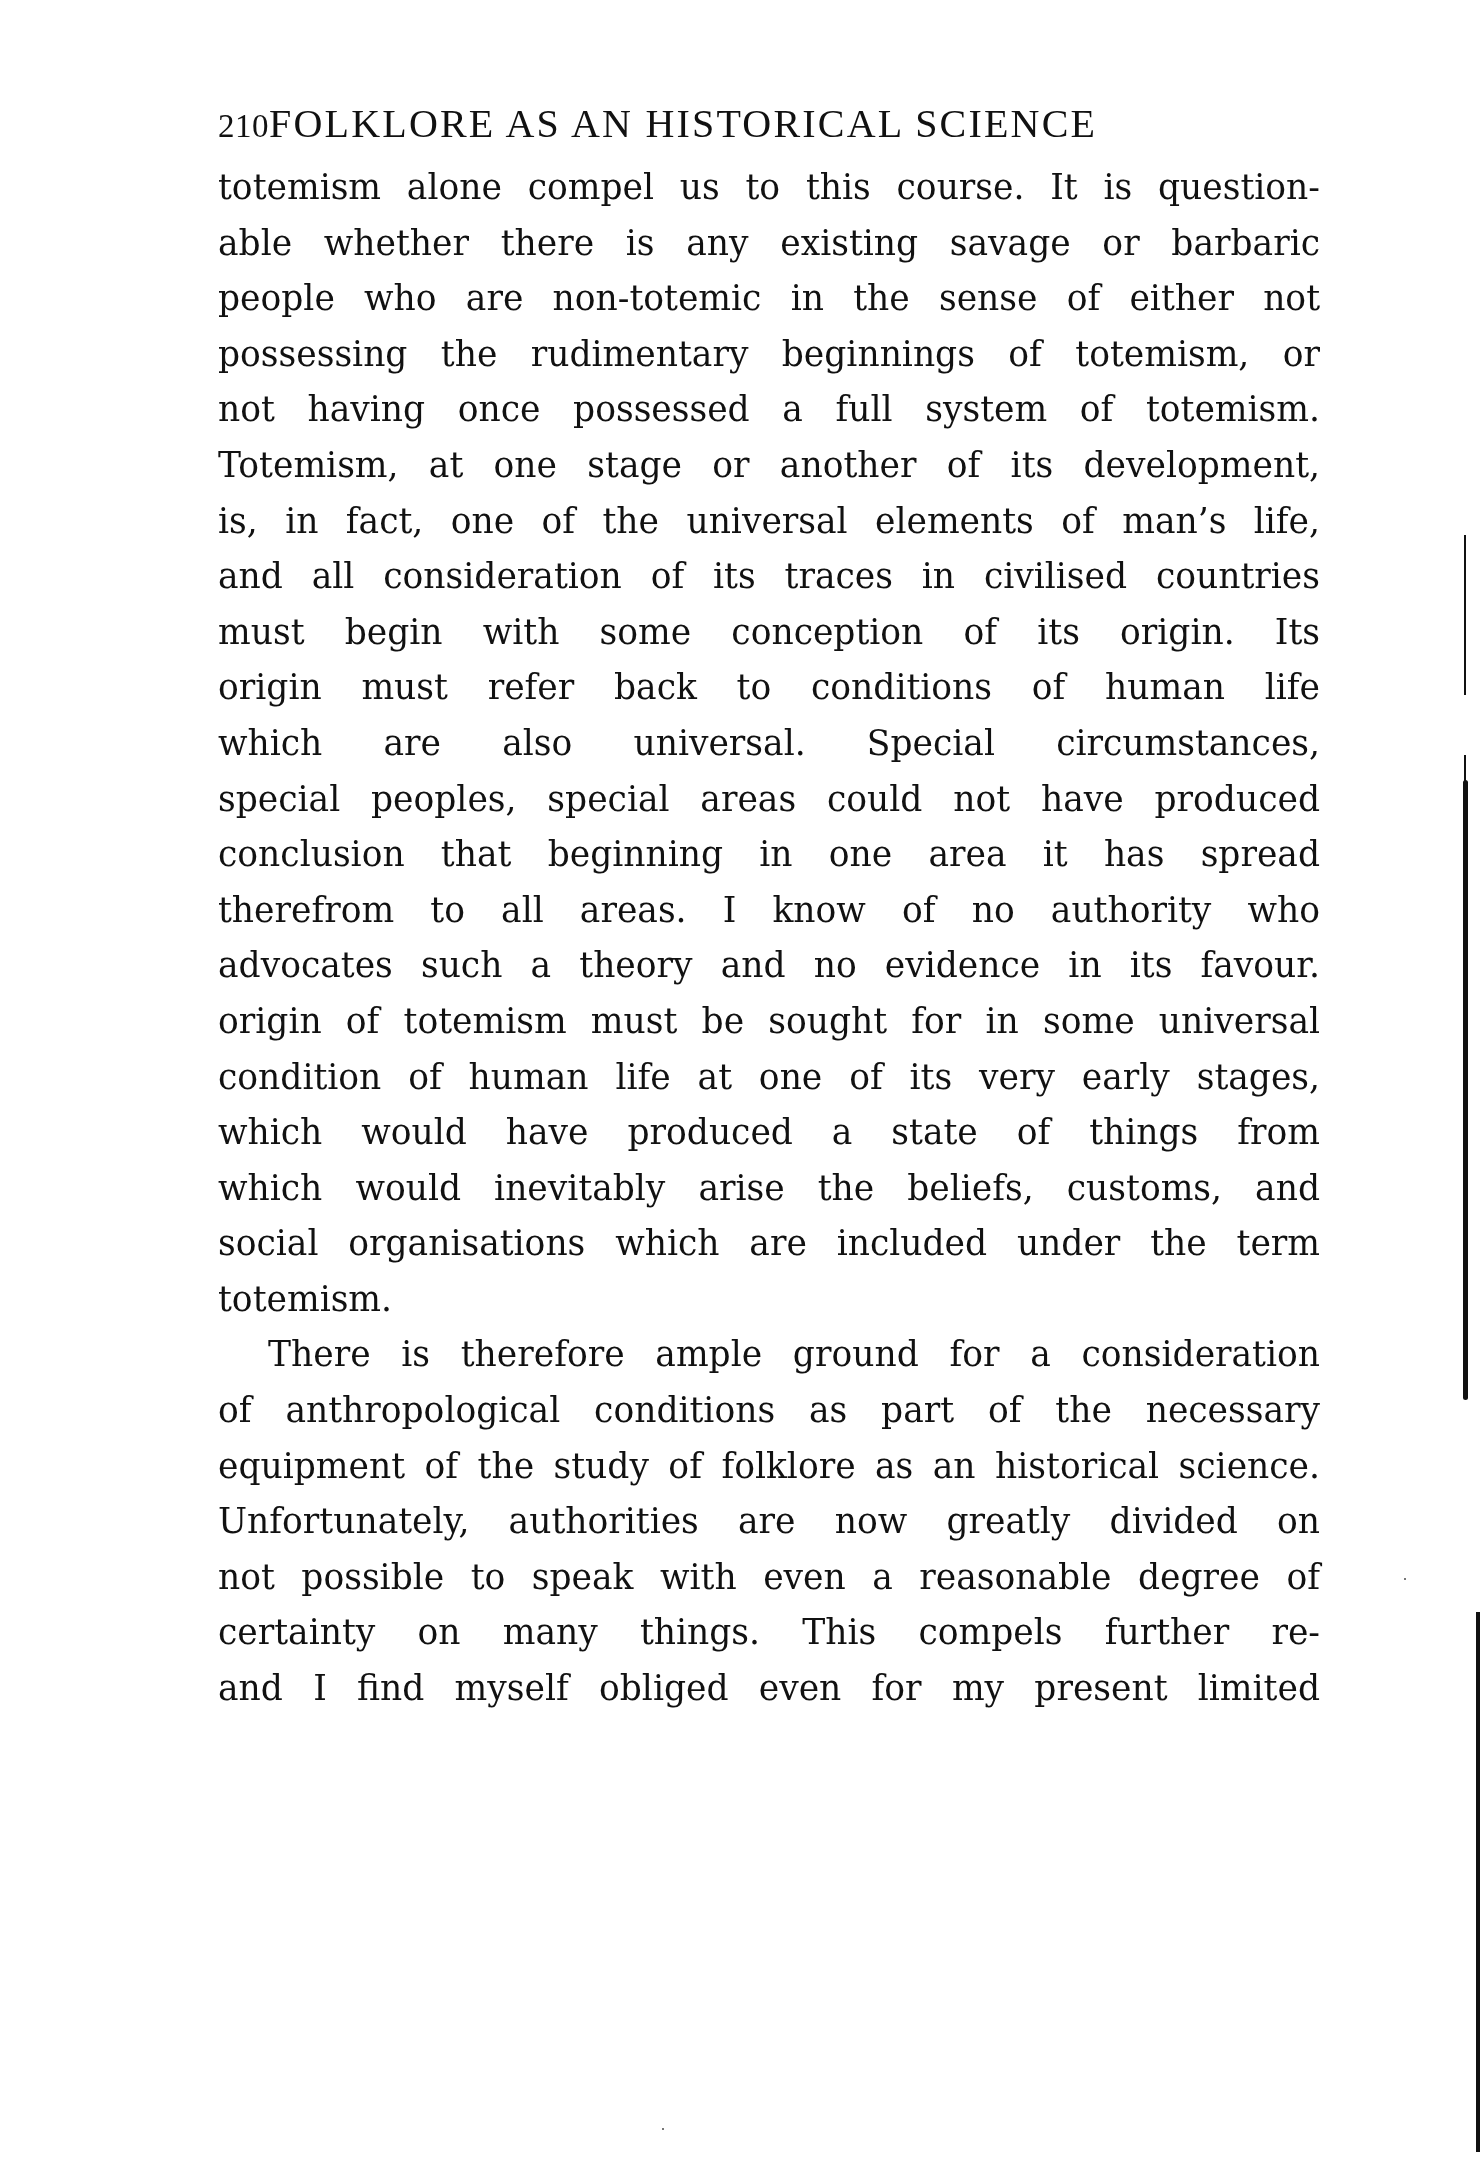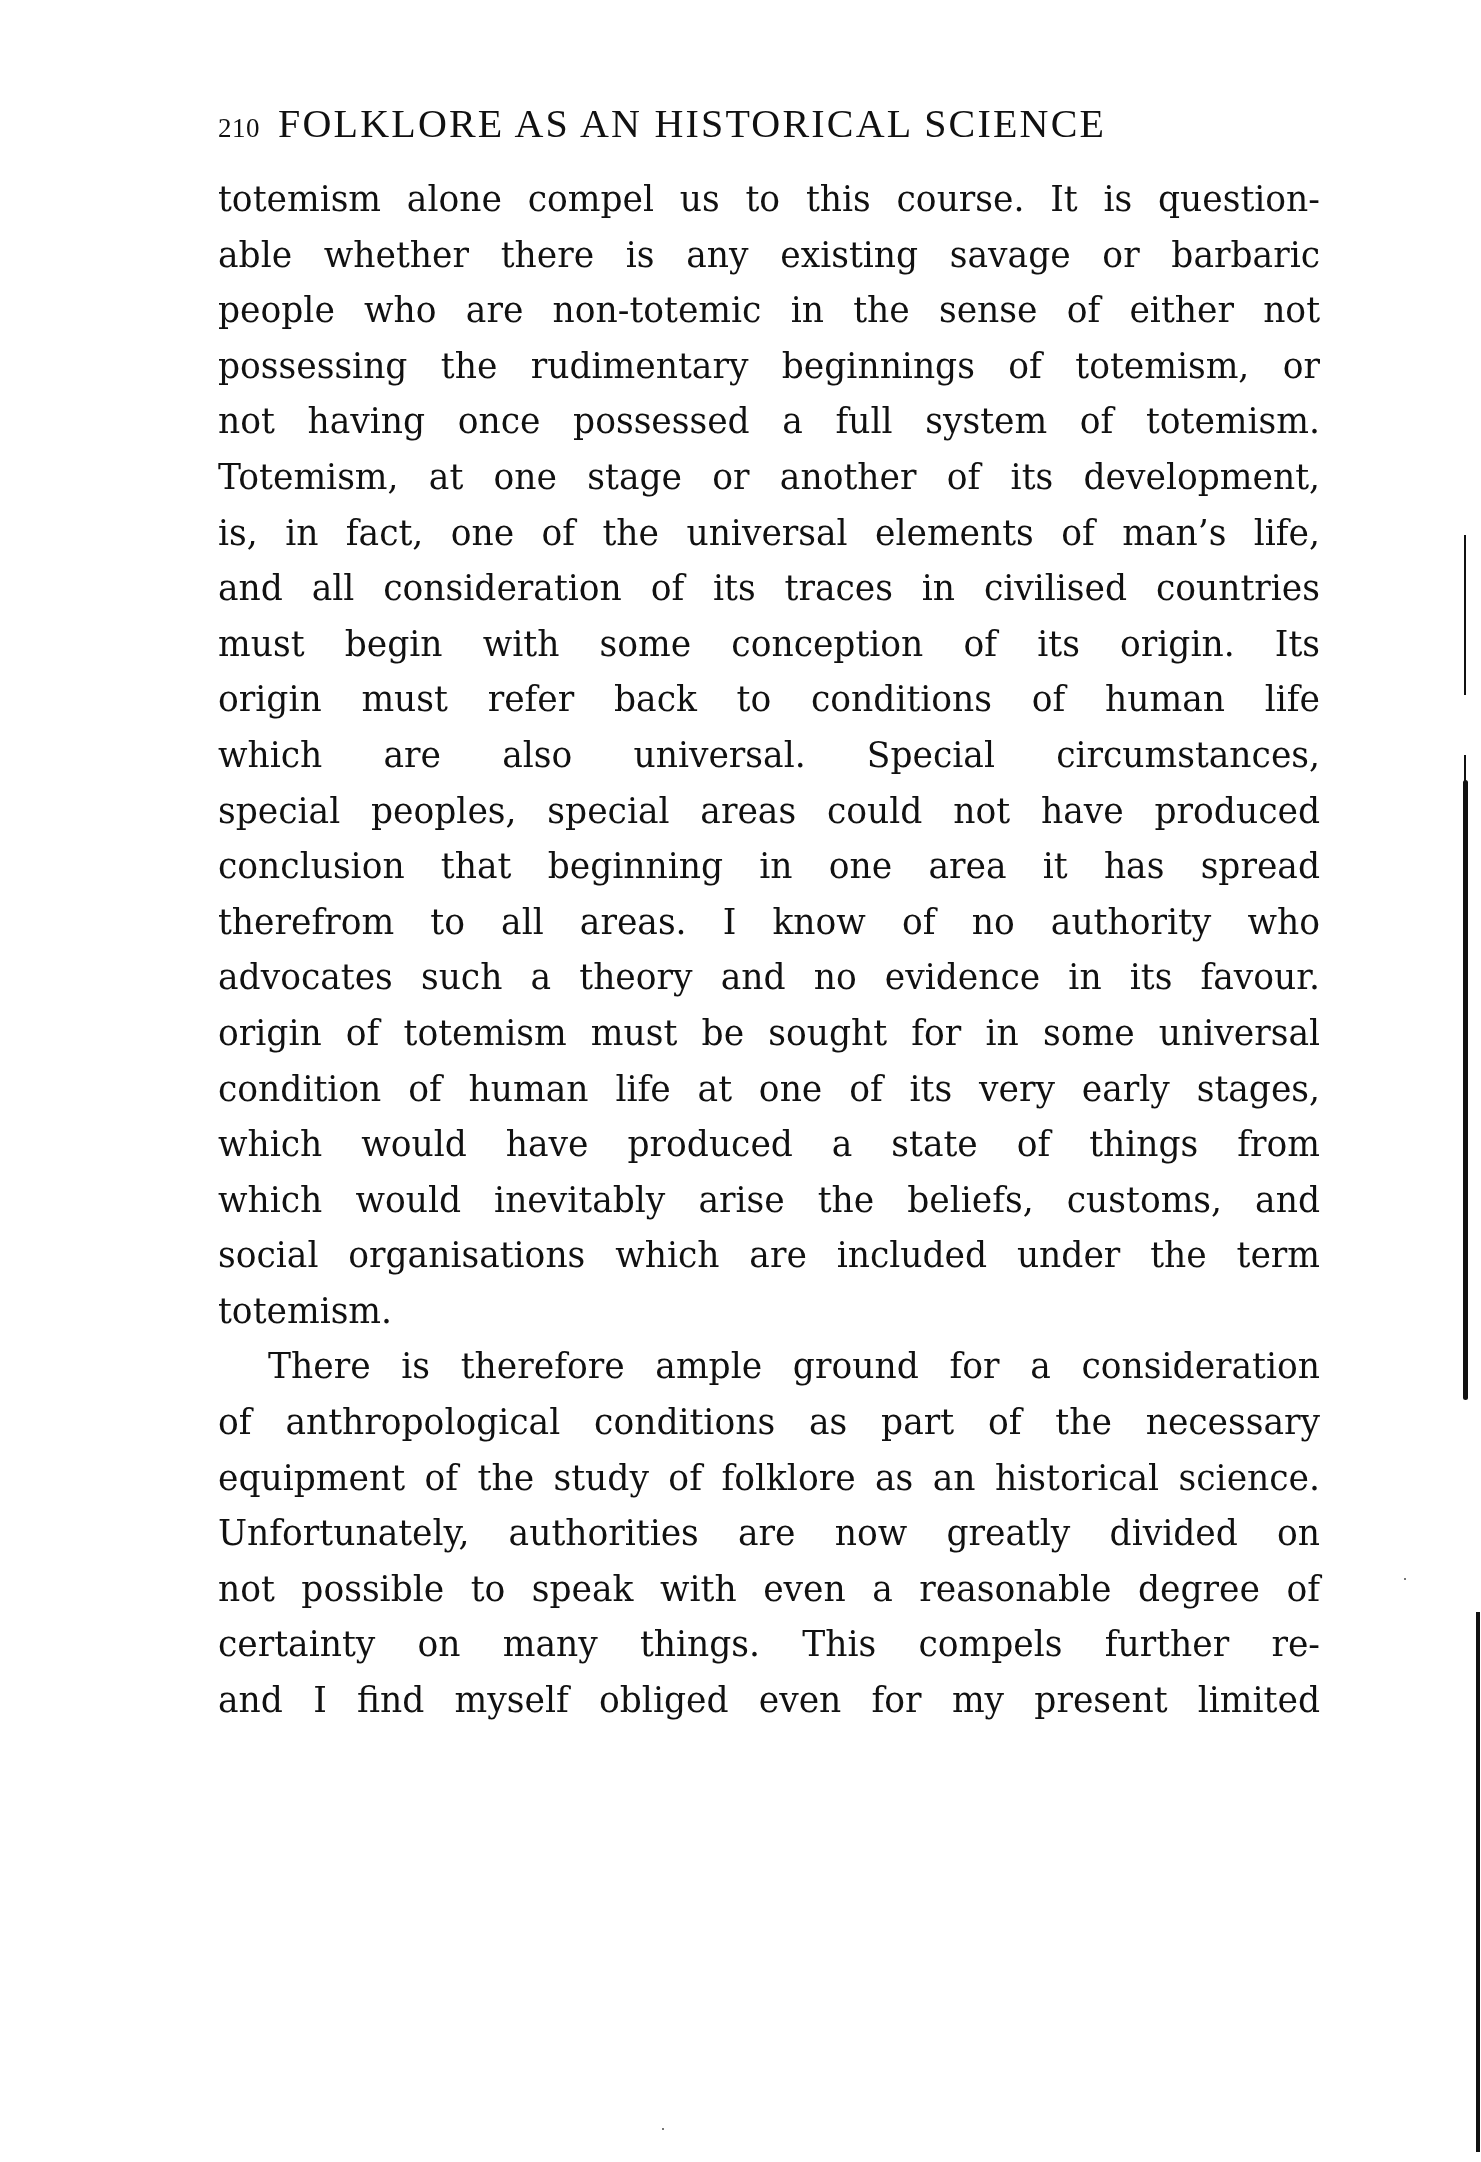--- a/index.html
+++ b/index.html
@@ -27,28 +27,27 @@
       left: 218px;
       top: 100px;
       width: 1100px;
       font-family: "Liberation Serif", serif;
       font-size: 40px;
       line-height: 48px;
       letter-spacing: 2.2px;
       white-space: nowrap;
     }
     .running-head .folio {
-      font-size: 27px;
+      font-size: 33px;
       letter-spacing: 0.5px;
-      margin-right: 18px;
     }
     .body-text {
       position: absolute;
       left: 218px;
-      top: 172px;
+      top: 160px;
       width: 1102px;
       font-family: "DejaVu Serif", serif;
       font-size: 34.5px;
       line-height: 55.6px;
     }
     .line {
       display: block;
       height: 55.6px;
       white-space: nowrap;
       text-align: justify;

